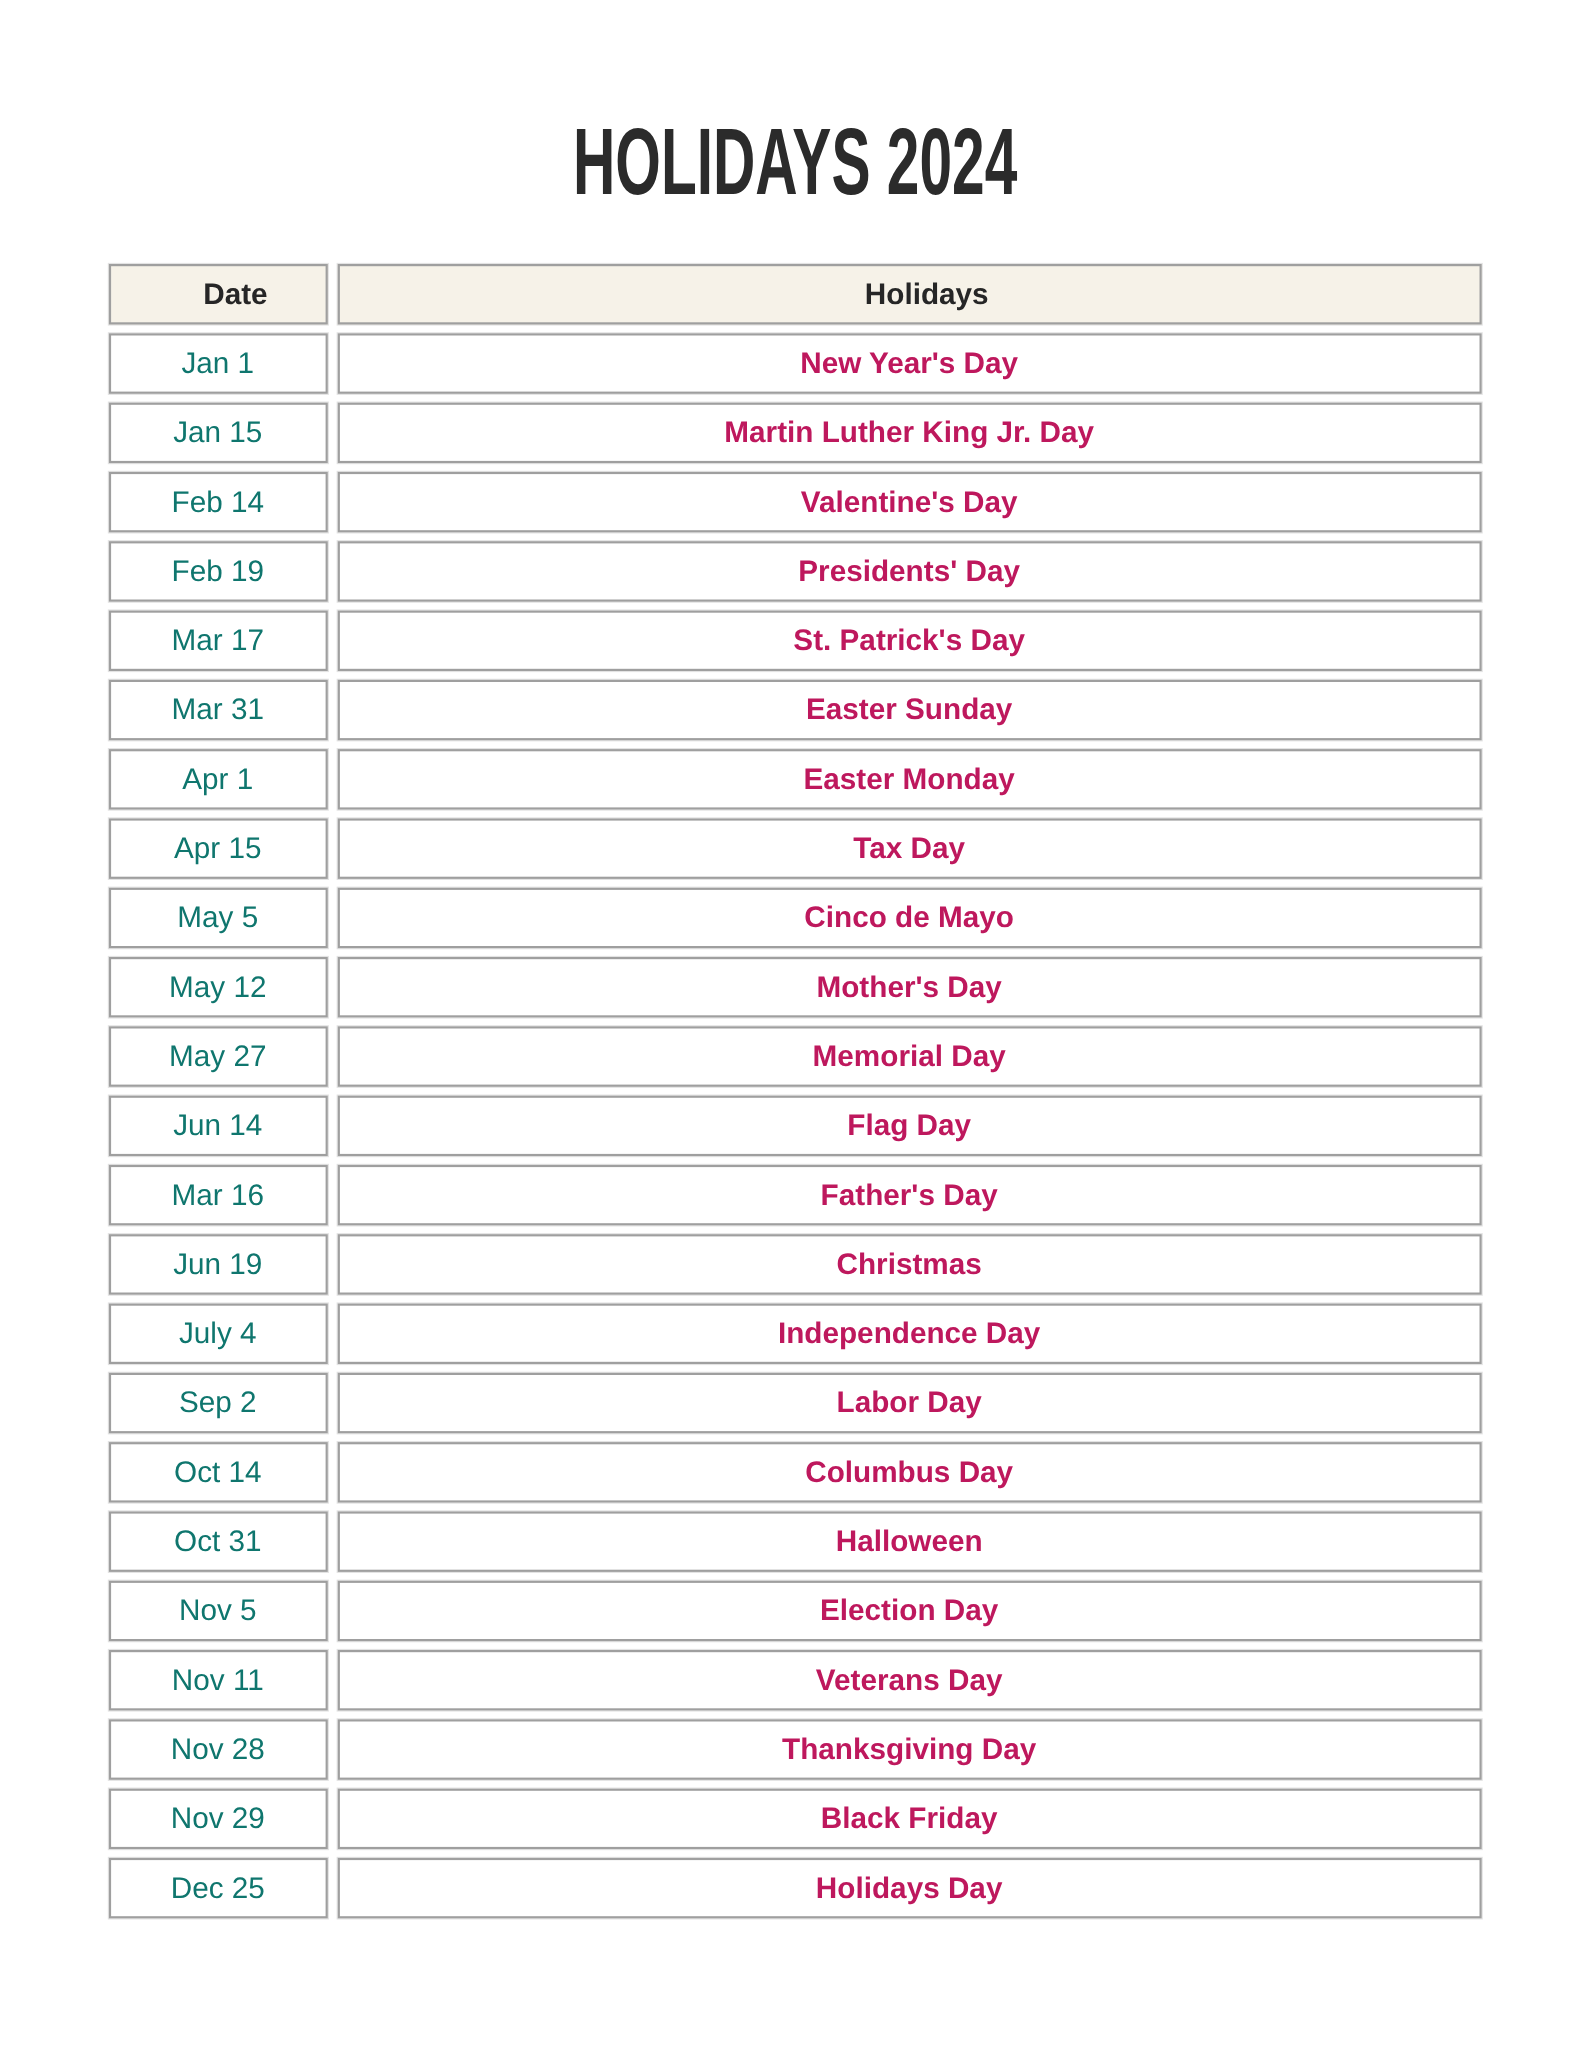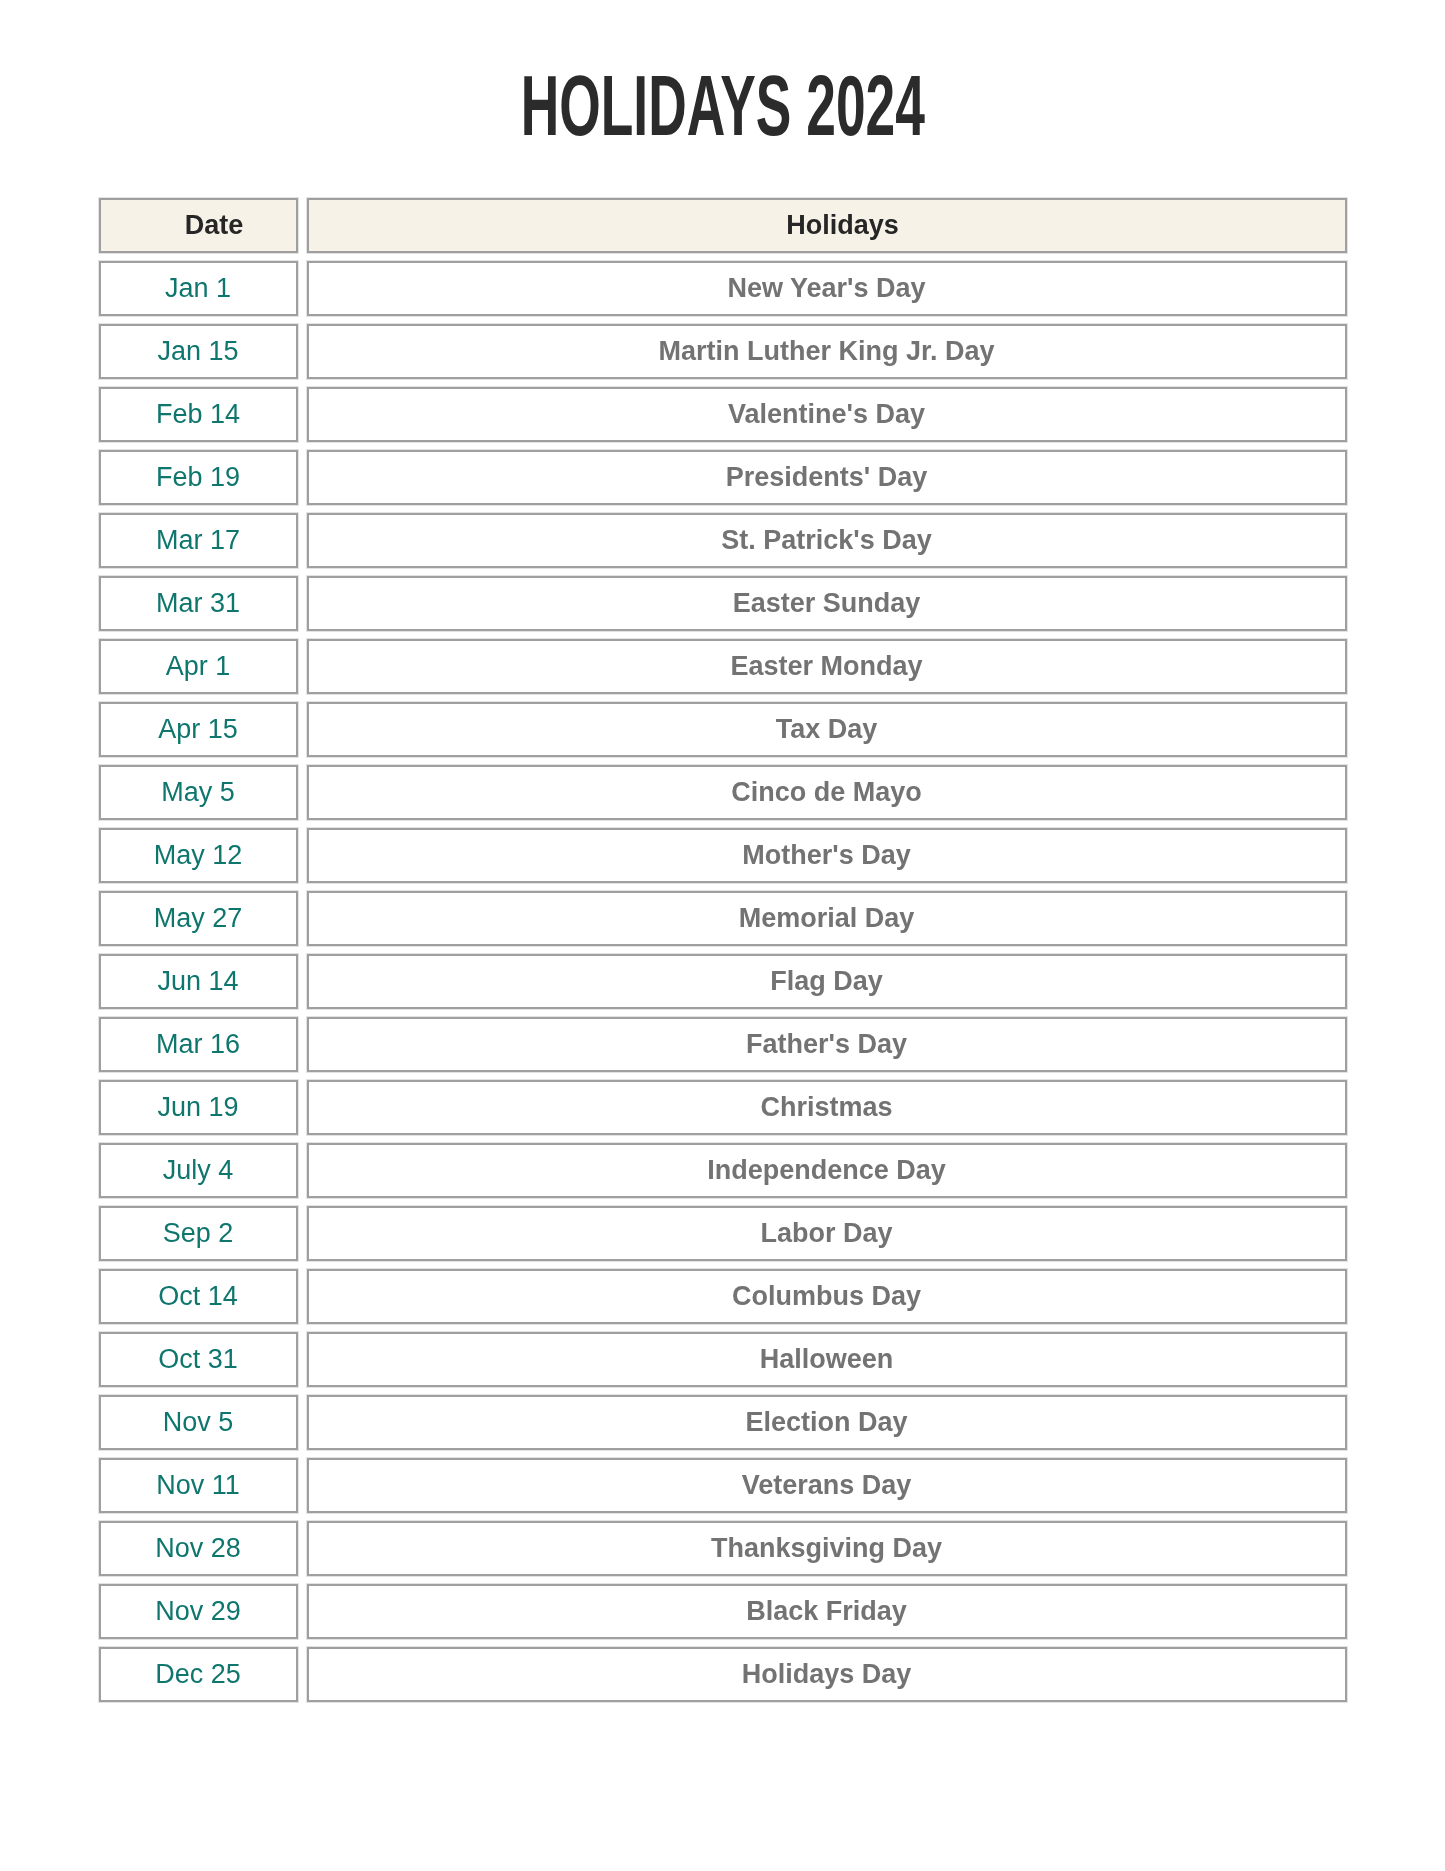--- a/index.html
+++ b/index.html
@@ -10,21 +10,21 @@
   .page {
     position: relative;
     width: 1445px;
     height: 1871px;
     background: #ffffff;
     font-family: "Liberation Sans", sans-serif;
     overflow: hidden;
   }
   .title-wrap {
     text-align: center;
-    padding-top: 62px;
+    padding-top: 104px;
   }
   .page-title {
     display: inline-block;
     font-size: 86px;
     line-height: 1.0;
     font-weight: 700;
     color: #2b2b2b;
     letter-spacing: 0px;
     white-space: nowrap;
     transform: scaleX(0.62);
@@ -41,21 +41,21 @@
     margin-bottom: 8px;
   }
   .cell {
     border: 2px solid #9f9f9f;
     background: #ffffff;
     height: 51px;
     display: flex;
     align-items: center;
     justify-content: center;
     font-size: 27px;
-    color: #737373;
+    color: #be185d;
     text-align: center;
     box-shadow: 0 0 0 1px #e3e3e3;
   }
   .trow.header .cell {
     background: #f6f2e8;
     font-weight: 700;
     color: #262626;
     padding-left: 32px;
   }
   .date-cell {

